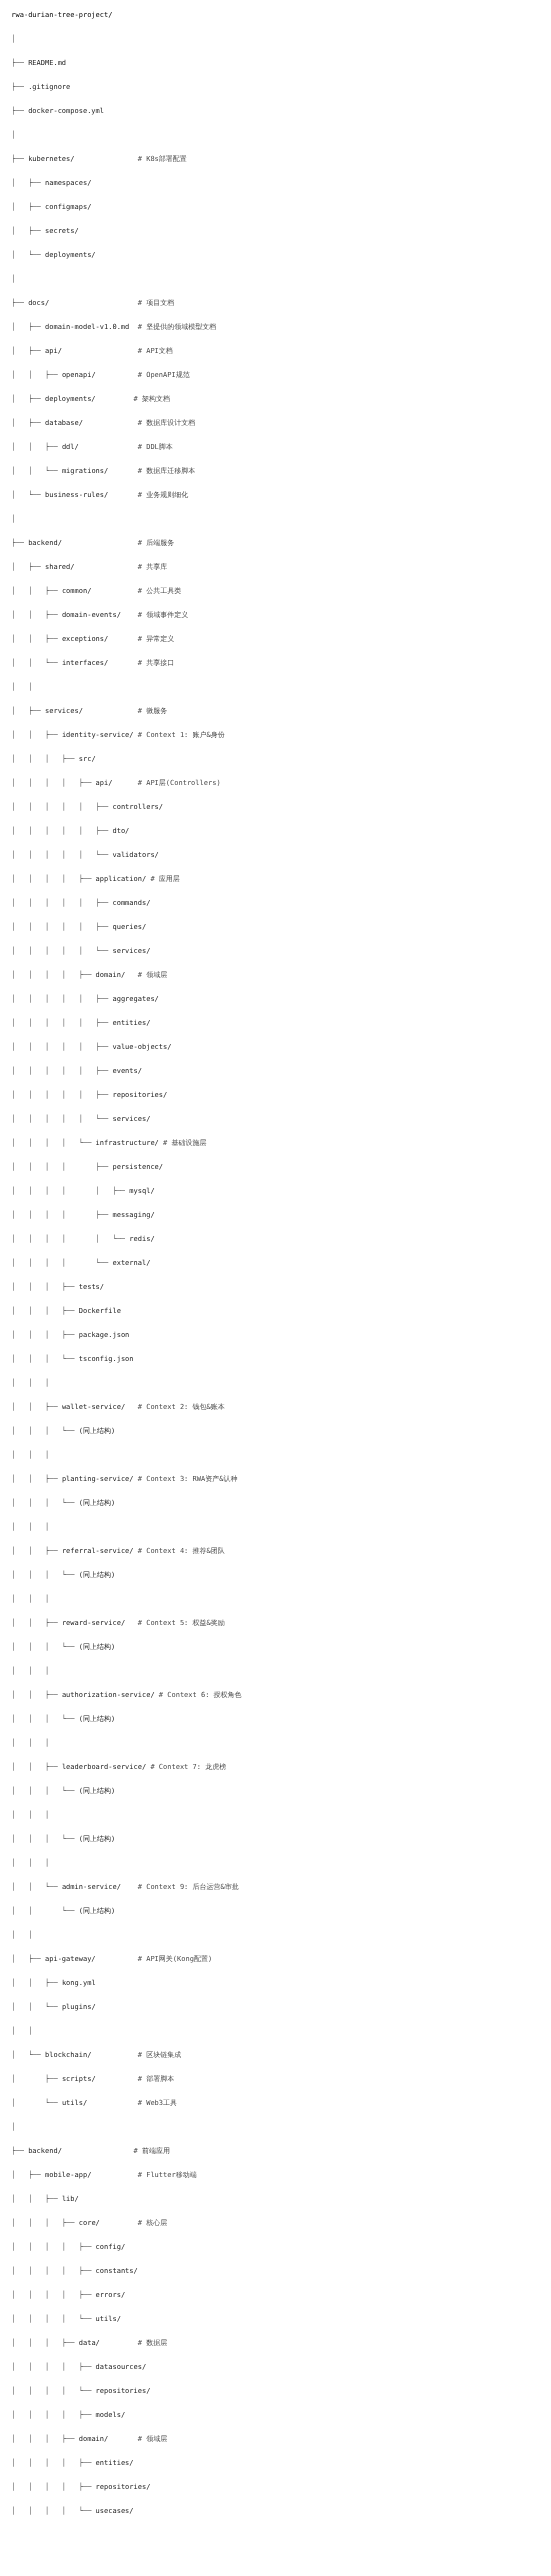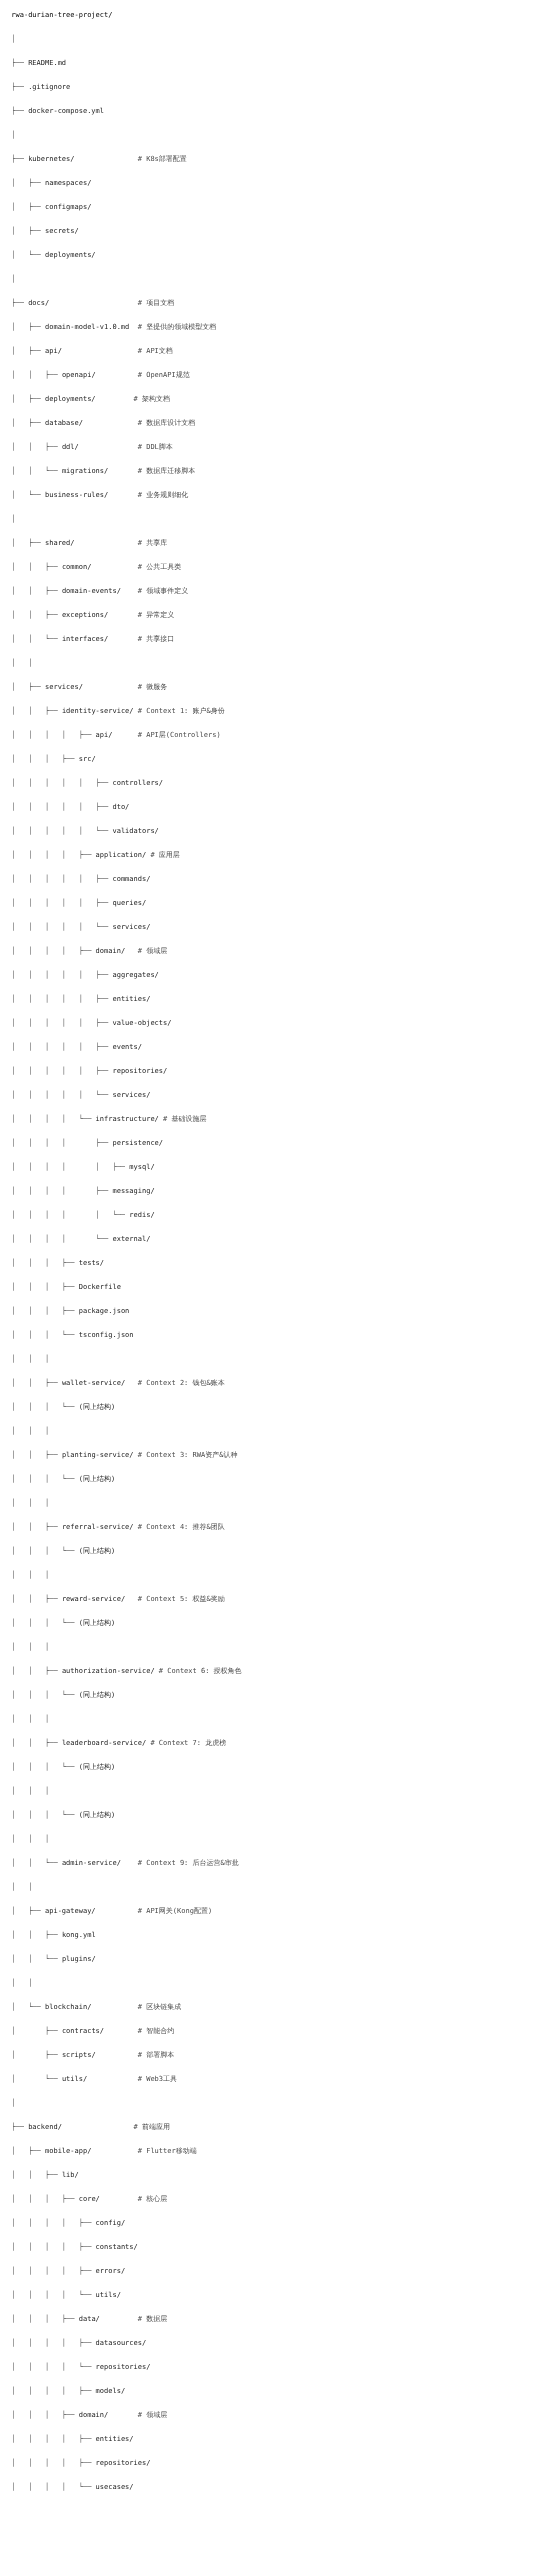--- a/index.html
+++ b/index.html
@@ -54,30 +54,31 @@
 <span class="row"><span class="pre">├── </span><span class="name">docs/</span><span>                     </span><span class="comment"># 项目文档</span></span>
 <span class="row"><span class="pre">│   ├── </span><span class="name">domain-model-v1.0.md</span><span>  </span><span class="comment"># 坚提供的领域模型文档</span></span>
 <span class="row"><span class="pre">│   ├── </span><span class="name">api/</span><span>                  </span><span class="comment"># API文档</span></span>
 <span class="row"><span class="pre">│   │   ├── </span><span class="name">openapi/</span><span>          </span><span class="comment"># OpenAPI规范</span></span>
 <span class="row"><span class="pre">│   ├── </span><span class="name">deployments/</span><span>         </span><span class="comment"># 架构文档</span></span>
 <span class="row"><span class="pre">│   ├── </span><span class="name">database/</span><span>             </span><span class="comment"># 数据库设计文档</span></span>
 <span class="row"><span class="pre">│   │   ├── </span><span class="name">ddl/</span><span>              </span><span class="comment"># DDL脚本</span></span>
 <span class="row"><span class="pre">│   │   └── </span><span class="name">migrations/</span><span>       </span><span class="comment"># 数据库迁移脚本</span></span>
 <span class="row"><span class="pre">│   └── </span><span class="name">business-rules/</span><span>       </span><span class="comment"># 业务规则细化</span></span>
 <span class="row"><span class="pre">│</span><span class="name"></span></span>
+<span class="row"><span class="pre">├── </span><span class="name">backend/</span><span>                  </span><span class="comment"># 后端服务</span></span>
 <span class="row"><span class="pre">│   ├── </span><span class="name">shared/</span><span>               </span><span class="comment"># 共享库</span></span>
 <span class="row"><span class="pre">│   │   ├── </span><span class="name">common/</span><span>           </span><span class="comment"># 公共工具类</span></span>
 <span class="row"><span class="pre">│   │   ├── </span><span class="name">domain-events/</span><span>    </span><span class="comment"># 领域事件定义</span></span>
 <span class="row"><span class="pre">│   │   ├── </span><span class="name">exceptions/</span><span>       </span><span class="comment"># 异常定义</span></span>
 <span class="row"><span class="pre">│   │   └── </span><span class="name">interfaces/</span><span>       </span><span class="comment"># 共享接口</span></span>
 <span class="row"><span class="pre">│   │</span><span class="name"></span></span>
 <span class="row"><span class="pre">│   ├── </span><span class="name">services/</span><span>             </span><span class="comment"># 微服务</span></span>
 <span class="row"><span class="pre">│   │   ├── </span><span class="name">identity-service/</span><span> </span><span class="comment"># Context 1: 账户&amp;身份</span></span>
+<span class="row"><span class="pre">│   │   │   ├── </span><span class="name">src/</span></span>
 <span class="row"><span class="pre">│   │   │   │   ├── </span><span class="name">api/</span><span>      </span><span class="comment"># API层(Controllers)</span></span>
-<span class="row"><span class="pre">│   │   │   ├── </span><span class="name">src/</span></span>
 <span class="row"><span class="pre">│   │   │   │   │   ├── </span><span class="name">controllers/</span></span>
 <span class="row"><span class="pre">│   │   │   │   │   ├── </span><span class="name">dto/</span></span>
 <span class="row"><span class="pre">│   │   │   │   │   └── </span><span class="name">validators/</span></span>
 <span class="row"><span class="pre">│   │   │   │   ├── </span><span class="name">application/</span><span> </span><span class="comment"># 应用层</span></span>
 <span class="row"><span class="pre">│   │   │   │   │   ├── </span><span class="name">commands/</span></span>
 <span class="row"><span class="pre">│   │   │   │   │   ├── </span><span class="name">queries/</span></span>
 <span class="row"><span class="pre">│   │   │   │   │   └── </span><span class="name">services/</span></span>
 <span class="row"><span class="pre">│   │   │   │   ├── </span><span class="name">domain/</span><span>   </span><span class="comment"># 领域层</span></span>
 <span class="row"><span class="pre">│   │   │   │   │   ├── </span><span class="name">aggregates/</span></span>
 <span class="row"><span class="pre">│   │   │   │   │   ├── </span><span class="name">entities/</span></span>
@@ -110,27 +111,27 @@
 <span class="row"><span class="pre">│   │   │</span><span class="name"></span></span>
 <span class="row"><span class="pre">│   │   ├── </span><span class="name">authorization-service/</span><span> </span><span class="comment"># Context 6: 授权角色</span></span>
 <span class="row"><span class="pre">│   │   │   └── </span><span class="name">(同上结构)</span></span>
 <span class="row"><span class="pre">│   │   │</span><span class="name"></span></span>
 <span class="row"><span class="pre">│   │   ├── </span><span class="name">leaderboard-service/</span><span> </span><span class="comment"># Context 7: 龙虎榜</span></span>
 <span class="row"><span class="pre">│   │   │   └── </span><span class="name">(同上结构)</span></span>
 <span class="row"><span class="pre">│   │   │</span><span class="name"></span></span>
 <span class="row"><span class="pre">│   │   │   └── </span><span class="name">(同上结构)</span></span>
 <span class="row"><span class="pre">│   │   │</span><span class="name"></span></span>
 <span class="row"><span class="pre">│   │   └── </span><span class="name">admin-service/</span><span>    </span><span class="comment"># Context 9: 后台运营&amp;审批</span></span>
+<span class="row"><span class="pre">│   │       └── </span><span class="name">(同上结构)</span></span>
 <span class="row"><span class="pre">│   │</span><span class="name"></span></span>
 <span class="row"><span class="pre">│   ├── </span><span class="name">api-gateway/</span><span>          </span><span class="comment"># API网关(Kong配置)</span></span>
 <span class="row"><span class="pre">│   │   ├── </span><span class="name">kong.yml</span></span>
 <span class="row"><span class="pre">│   │   └── </span><span class="name">plugins/</span></span>
 <span class="row"><span class="pre">│   │</span><span class="name"></span></span>
 <span class="row"><span class="pre">│   └── </span><span class="name">blockchain/</span><span>           </span><span class="comment"># 区块链集成</span></span>
-<span class="row"><span class="pre">│       ├── </span><span class="name">contracts/</span><span>        </span><span class="comment"># 智能合约</span></span>
 <span class="row"><span class="pre">│       ├── </span><span class="name">scripts/</span><span>          </span><span class="comment"># 部署脚本</span></span>
 <span class="row"><span class="pre">│       └── </span><span class="name">utils/</span><span>            </span><span class="comment"># Web3工具</span></span>
 <span class="row"><span class="pre">│</span><span class="name"></span></span>
 <span class="row"><span class="pre">├── </span><span class="name">backend/</span><span>                 </span><span class="comment"># 前端应用</span></span>
 <span class="row"><span class="pre">│   ├── </span><span class="name">mobile-app/</span><span>           </span><span class="comment"># Flutter移动端</span></span>
 <span class="row"><span class="pre">│   │   ├── </span><span class="name">lib/</span></span>
 <span class="row"><span class="pre">│   │   │   ├── </span><span class="name">core/</span><span>         </span><span class="comment"># 核心层</span></span>
 <span class="row"><span class="pre">│   │   │   │   ├── </span><span class="name">config/</span></span>
 <span class="row"><span class="pre">│   │   │   │   ├── </span><span class="name">constants/</span></span>
 <span class="row"><span class="pre">│   │   │   │   ├── </span><span class="name">errors/</span></span>

